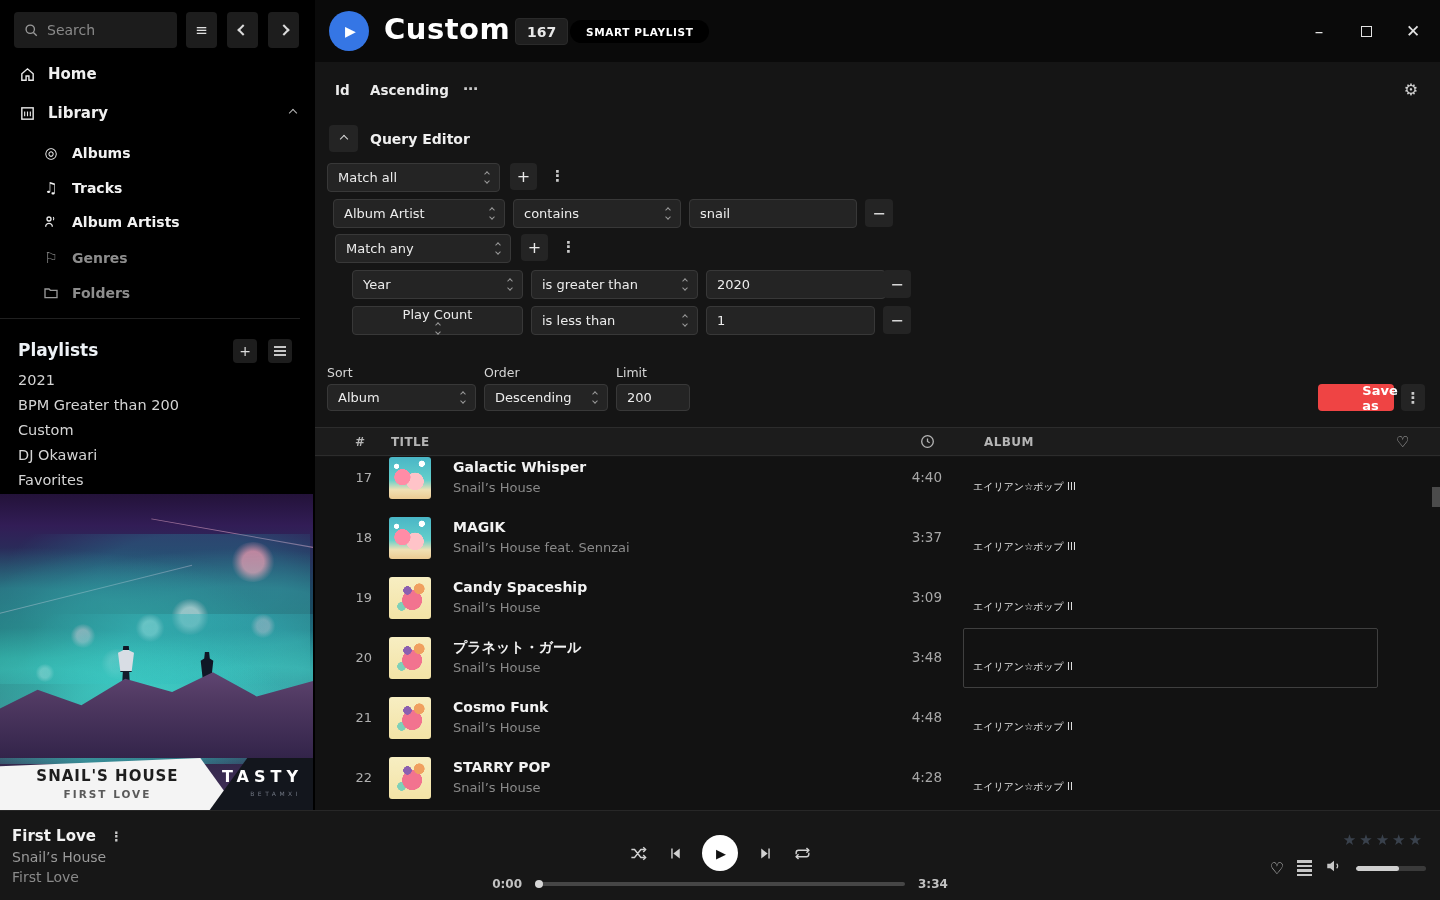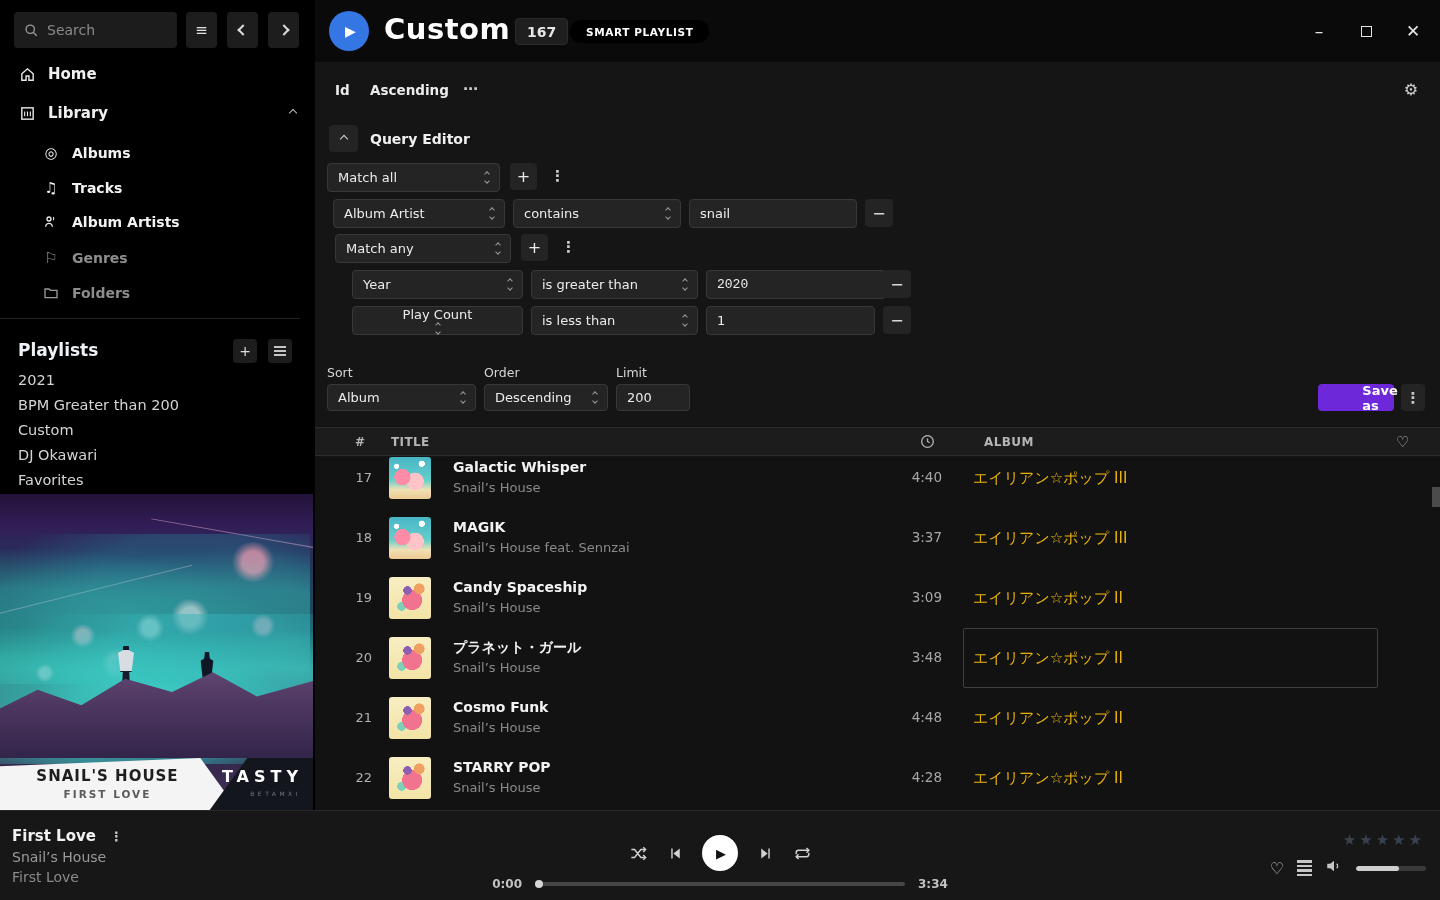--- a/index.html
+++ b/index.html
@@ -36,21 +36,21 @@
   .updown { display:flex; flex-direction:column; gap:3px; align-items:center; }
   .chev { display:inline-block; width:6px; height:6px; border-left:1.5px solid #9a9a9a;
     border-bottom:1.5px solid #9a9a9a; }
   .chev.up   { transform:rotate(135deg); }
   .chev.down { transform:rotate(-45deg); }
   .chev.left { transform:rotate(45deg); }
   .chev.right{ transform:rotate(-135deg); }
   .chev.big { width:8px; height:8px; border-width:2px; border-color:#dcdcdc; }
   .dots-v { color:#c9c9c9; font-size:15px; font-weight:700; cursor:pointer; }
   .qe-label { font-size:12.5px; color:#d6d6d6; }
-  .save-btn { background:#6d28d9; border-radius:4px; color:#fff; font-size:13px; font-weight:700;
+  .save-btn { background:#ef4444; border-radius:4px; color:#fff; font-size:13px; font-weight:700;
     display:flex; align-items:center; justify-content:center; cursor:pointer;padding-left:48px; }
 
   
   #table-header { left:0; top:365px; width:1125px; height:29px; background:#1c1c1c;
     border-top:1px solid #2c2c2c; border-bottom:1px solid #2c2c2c; color:#b5b5b5;
     font-size:12px; font-weight:700; letter-spacing:0.4px; }
   #rows-viewport { left:0; top:395px; width:1125px; height:353px; background:#121212; overflow:hidden; }
   .trow { position:relative; width:1106px; height:60px; cursor:pointer; }
   .tnum { position:absolute; left:8px; top:22px; width:49px; text-align:right; color:#b0b0b0; font-size:13px; }
   .tart { position:absolute; left:74px; top:9px; width:42px; height:42px; border-radius:3px; }
@@ -62,21 +62,21 @@
       linear-gradient(180deg,#49b6c6 0%,#64cfcb 55%,#f1e0b4 78%,#ecca92 100%); }
   .art-b { background:
       radial-gradient(circle at 44% 32%, #8c5fb0 0 11%, transparent 12%),
       radial-gradient(circle at 72% 28%, #f0a060 0 12%, transparent 13%),
       radial-gradient(circle at 55% 55%, #f2738f 0 30%, transparent 31%),
       radial-gradient(circle at 30% 70%, #7fd0b8 0 10%, transparent 11%),
       linear-gradient(180deg,#f7eec2,#f3e3a6); }
   .ttitle { position:absolute; left:138px; top:11px; color:#f2f2f2; font-size:14px; font-weight:700; }
   .tartist { position:absolute; left:138px; top:32px; color:#8a8a8a; font-size:13px; }
   .tdur { position:absolute; left:540px; top:21px; width:87px; text-align:right; color:#a8a8a8; font-size:13.5px; }
-  .talbum { position:absolute; left:658px; top:21px; color:#eab308; font-size:15px; }
+  .talbum { position:absolute; left:658px; top:32px; color:#e5e5e5; font-size:10px; }
   .cell-outline { position:absolute; left:648px; top:0; width:415px; height:60px;
     border:1px solid #3f3f3f; border-radius:2px; }
 
   
   #sidebar { left:0; top:0; width:315px; height:810px; background:#000; }
   .search-box { left:14px; top:12px; width:163px; height:36px; background:#1c1c1c;
     border-radius:4px; display:flex; align-items:center; padding:0 10px; gap:8px; cursor:text; }
   .search-ph { color:#8a8a8a; font-size:14px; }
   .sq-btn { width:31px; height:36px; background:#1d1d1d; border-radius:4px; color:#e0e0e0;
     display:flex; align-items:center; justify-content:center; cursor:pointer; font-size:15px; }
@@ -345,21 +345,21 @@
         <span class="chev down" style="width:4px;height:4px;"></span>
       </span>
   </div>
   <div class="abs select" style="left:216px; top:208px; width:167px;">
     <span>is greater than</span>
     <span class="updown">
         <span class="chev up" style="width:4px;height:4px;"></span>
         <span class="chev down" style="width:4px;height:4px;"></span>
       </span>
   </div>
-  <div class="abs tinput" style="left:391px; top:208px; width:180px;font-family:Liberation Mono, monospace;">
+  <div class="abs tinput" style="left:391px; top:208px; width:180px;">
     <span>2020</span>
   </div>
   <div class="abs btn-dark" style="left:568px; top:208px; width:28px; height:28px;">
     <span>−</span>
   </div>
 
   <div class="abs select" style="left:37px; top:244px; width:171px;flex-direction:column;">
     <span>Play Count</span>
     <span class="updown">
         <span class="chev up" style="width:4px;height:4px;"></span>

